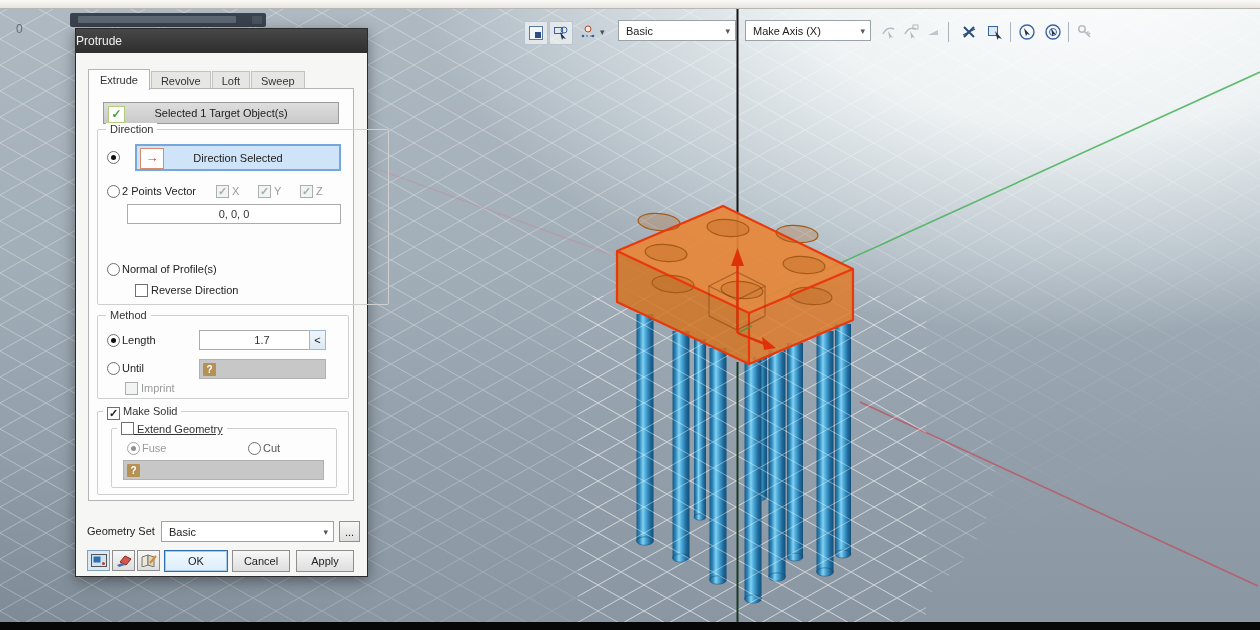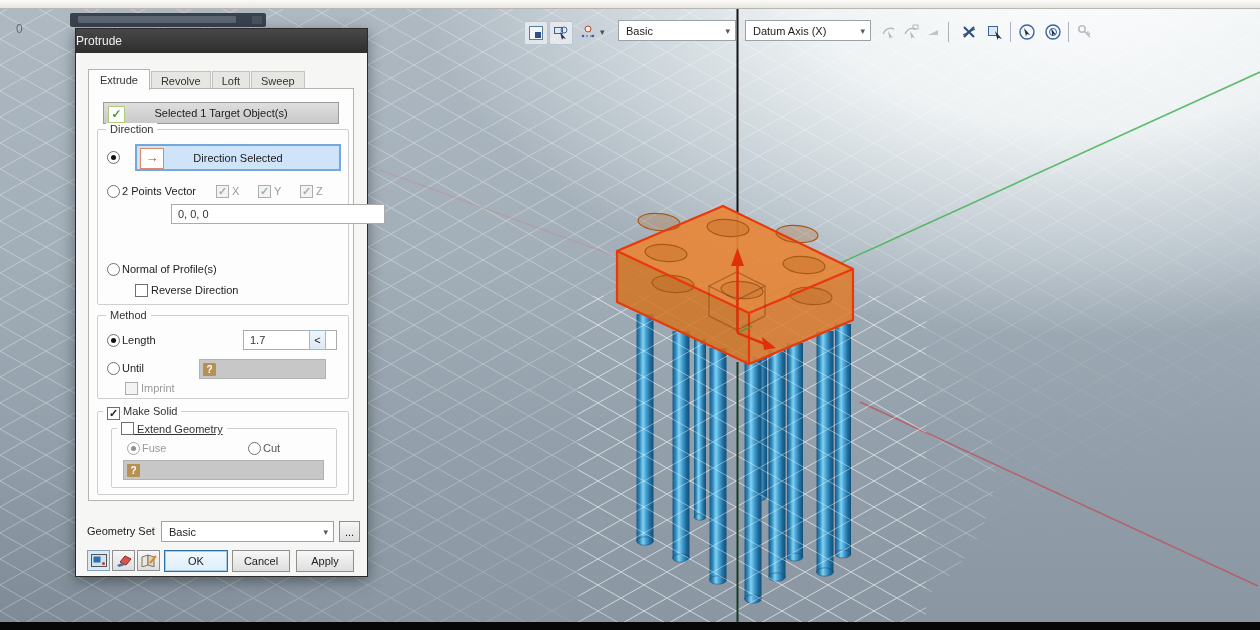--- a/index.html
+++ b/index.html
@@ -35,21 +35,21 @@
   .legend{position:absolute;top:-7px;left:8px;background:#fdfdfd;padding:0 4px;font-size:11px;color:#333;white-space:nowrap;}
   .lb{position:absolute;font-size:11px;color:#222;white-space:nowrap;}
   .lb.gray{color:#9a9a9a;}
   .rd{width:13px;height:13px;border:1px solid #6f6f6f;border-radius:50%;background:#fff;position:absolute;box-sizing:border-box;}
   .rd.on::after{content:"";position:absolute;left:3px;top:3px;width:5px;height:5px;border-radius:50%;background:#111;}
   .rd.dis{border-color:#a5a5a5;}
   .rd.dis.on::after{background:#909090;}
   .ck{width:13px;height:13px;border:1px solid #6f6f6f;background:#fff;position:absolute;box-sizing:border-box;font-weight:bold;font-size:11px;line-height:11px;text-align:center;color:#222;}
   .ck.on::after{content:"\2713";}
   .ck.dis{border-color:#adadad;background:#f2f4f4;color:#9fb0b4;}
-  .inp{position:absolute;border:1px solid #ababab;font-size:11px;text-align:left;padding:0 6px;color:#333;background:#fff;box-sizing:border-box;font-family:"Liberation Sans",sans-serif;margin-left:44px;}
+  .inp{position:absolute;border:1px solid #ababab;font-size:11px;text-align:center;padding:0 6px;color:#333;background:#fff;box-sizing:border-box;font-family:"Liberation Sans",sans-serif;}
   .btn{position:absolute;font-size:11px;display:flex;align-items:center;justify-content:center;background:linear-gradient(#f7f7f7,#dedede);border:1px solid #8f8f8f;color:#222;box-sizing:border-box;cursor:default;}
   .btn.default{border:1px solid #2f6fa8;box-shadow:inset 0 0 0 1px #a6cbe9;background:linear-gradient(#f2f9ff,#dceefb);}
   .btn.disbtn{background:#c7c7c7;border:1px solid #b1b1b1;justify-content:flex-start;}
   .qbadge{width:13px;height:13px;background:#b59156;color:#fff;font-size:10px;font-weight:bold;text-align:center;line-height:13px;margin-left:3px;border-radius:1px;}
   .dirsel{position:absolute;background:#cfe4f8;border:2px solid #74a7dc;display:flex;align-items:center;justify-content:center;box-sizing:border-box;font-size:11px;color:#1a1a1a;}
   .dirsel .aicon{position:absolute;left:3px;top:2px;width:22px;height:19px;background:#fff;border:1px solid #d98a6a;color:#e0390f;font-weight:bold;font-size:13px;line-height:18px;text-align:center;}
   .targetbtn{position:absolute;background:linear-gradient(#dedede,#c9c9c9);border:1px solid #9a9a9a;display:flex;align-items:center;justify-content:center;font-size:11px;color:#1c1c1c;box-sizing:border-box;}
   .targetbtn .chk{position:absolute;left:4px;top:3px;width:15px;height:15px;background:#fff;border:1px solid #b3cc7a;color:#3f9e3f;font-weight:bold;font-size:12px;line-height:14px;text-align:center;}
 </style>
 </head>
@@ -203,21 +203,21 @@
         <circle cx="13" cy="12" r="1.3" fill="#3a62a0"></circle>
       </svg>
   </div>
   <span class="abs caret-sm" style="left:600px;top:27px;">▾</span>
 
   <div class="abs combo" style="left:618px;top:20px;width:118px;">
     <span>Basic</span>
     <span class="car">▾</span>
   </div>
   <div class="abs combo" style="left:745px;top:20px;width:126px;">
-    <span>Datum Axis (X)</span>
+    <span>Make Axis (X)</span>
     <span class="car">▾</span>
   </div>
 
   <div class="abs tb-icon" style="left:878px;top:21px;opacity:.55;">
     <svg width="16" height="16">
         <path d="M2 10 Q6 2 13 5" fill="none" stroke="#7e8994" stroke-width="1.5"></path>
         <polygon points="7,7 12,14 9.5,13 8.5,15" fill="#7e8994"></polygon>
       </svg>
   </div>
   <div class="abs tb-icon" style="left:900px;top:21px;opacity:.55;">
@@ -286,21 +286,21 @@
     <span class="tab">Sweep</span>
   </div>
 
   <div class="abs panel">
 
     <div class="targetbtn" style="left:14px;top:13px;width:236px;height:22px;">
       <span class="chk">✓</span>
       <span>Selected 1 Target Object(s)</span>
     </div>
 
-    <div class="fieldset" style="left:8px;top:40px;width:250px;height:174px;">
+    <div class="fieldset" style="left:8px;top:40px;width:250px;height:174px;padding-left:40px;">
       <span class="legend">Direction</span>
       <span class="rd on" style="left:9px;top:21px;"></span>
       <div class="dirsel" style="left:37px;top:14px;width:206px;height:27px;">
         <span class="aicon">→</span>
         <span>Direction Selected</span>
       </div>
       <span class="rd" style="left:9px;top:55px;"></span>
       <span class="lb" style="left:24px;top:55px;">2 Points Vector</span>
       <span class="ck on dis" style="left:118px;top:55px;"></span>
       <span class="lb gray" style="left:134px;top:55px;">X</span>
@@ -312,21 +312,21 @@
       <span class="rd" style="left:9px;top:133px;"></span>
       <span class="lb" style="left:24px;top:133px;">Normal of Profile(s)</span>
       <span class="ck" style="left:37px;top:154px;"></span>
       <span class="lb" style="left:53px;top:154px;">Reverse Direction</span>
     </div>
 
     <div class="fieldset" style="left:8px;top:226px;width:250px;height:82px;">
       <span class="legend">Method</span>
       <span class="rd on" style="left:9px;top:18px;"></span>
       <span class="lb" style="left:24px;top:18px;">Length</span>
-      <input class="inp" style="left: 101px; top: 14px; width: 94px; height: 20px;" value="1.7">
+      <input class="inp" style="left: 101px; top: 14px; width: 126px; height: 20px;" value="1.7">
       <div class="btn" style="left:211px;top:14px;width:17px;height:20px;background:linear-gradient(#f0f6fb,#dceaf5);border-color:#9db8d2;">&lt;</div>
       <span class="rd" style="left:9px;top:46px;"></span>
       <span class="lb" style="left:24px;top:46px;">Until</span>
       <div class="btn disbtn" style="left:101px;top:43px;width:127px;height:20px;">
         <span class="qbadge">?</span>
       </div>
       <span class="ck dis" style="left:27px;top:66px;"></span>
       <span class="lb gray" style="left:43px;top:66px;">Imprint</span>
     </div>
 

